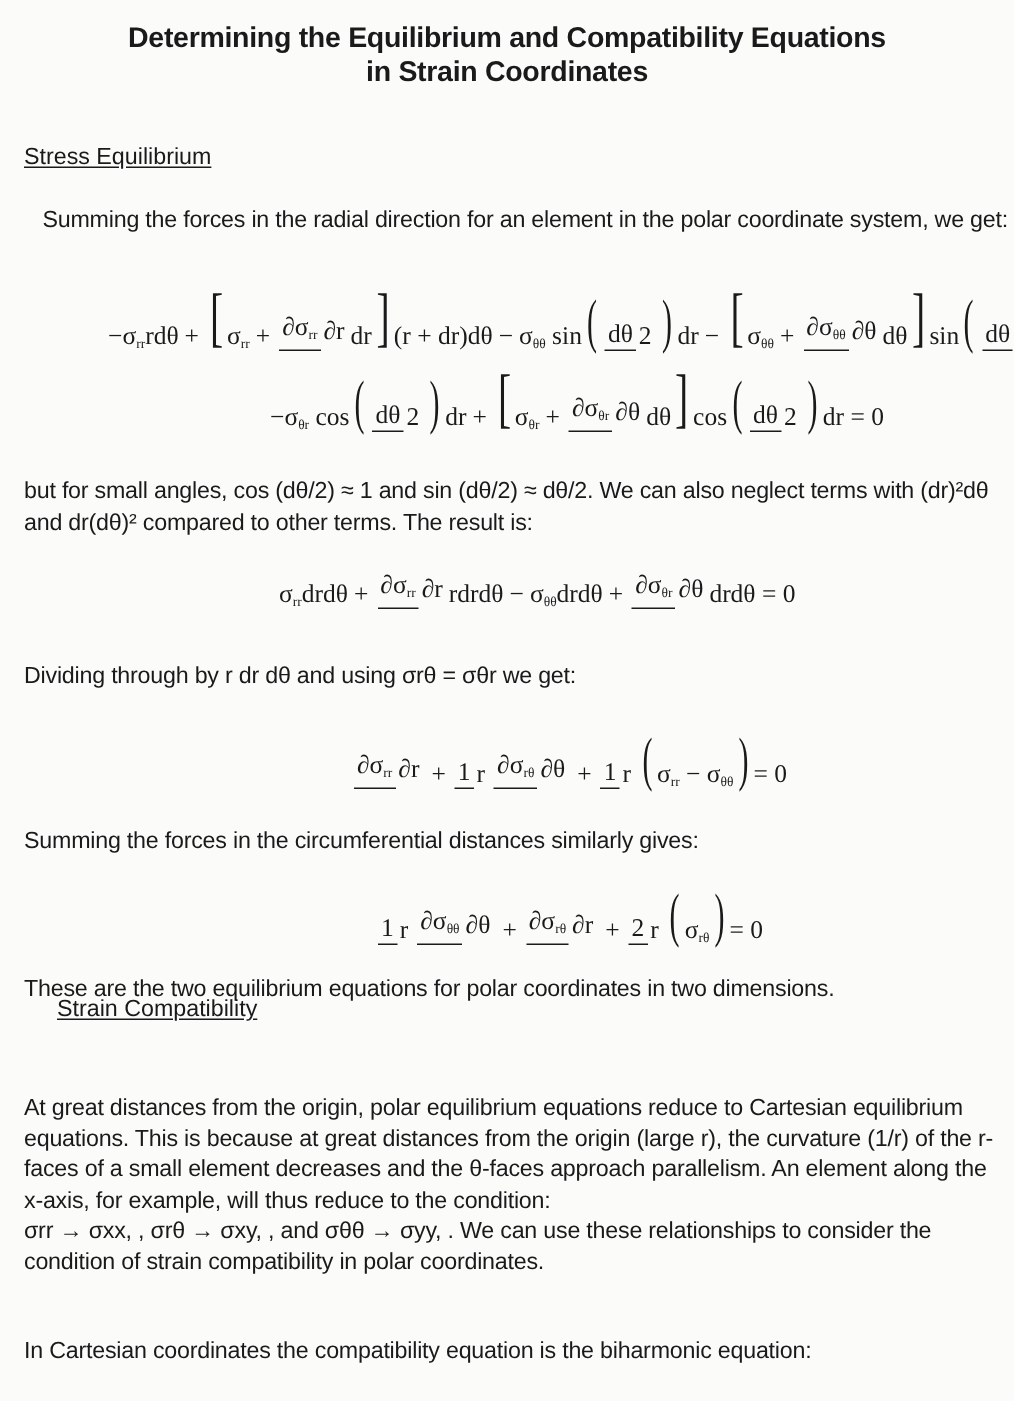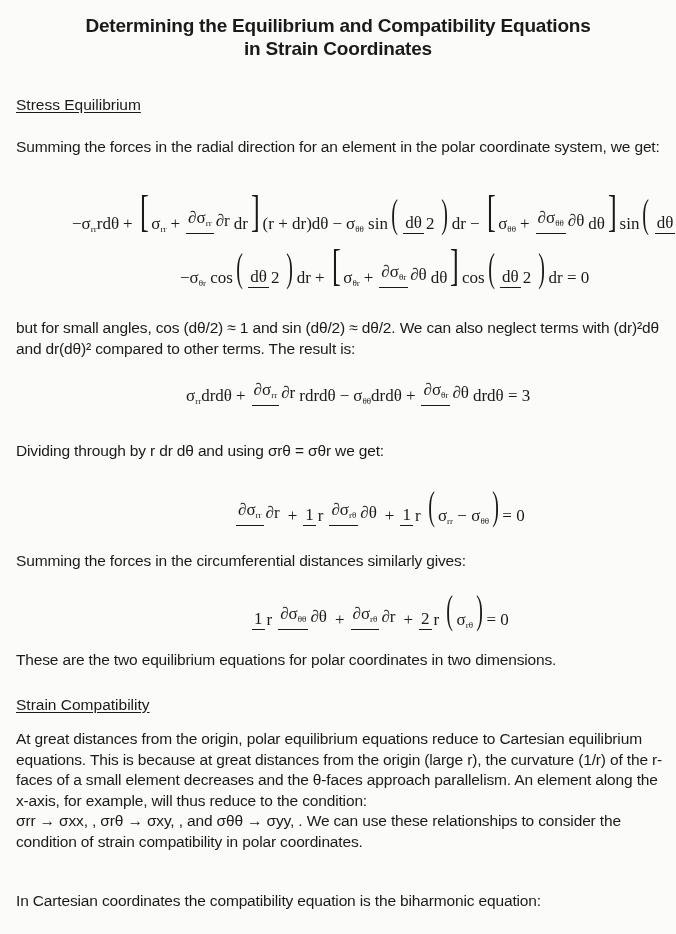--- a/index.html
+++ b/index.html
@@ -22,21 +22,21 @@
 </head>
 <body>
 
 <div class="page">
 
   <div class="title t1">Determining the Equilibrium and Compatibility Equations</div>
   <div class="title t2">in Strain Coordinates</div>
 
   <div class="heading" style="top:96px;">Stress Equilibrium</div>
 
-  <div class="para" style="top:137px;">Summing the forces in the radial direction for an element in the polar coordinate system, we get:</div>
+  <div class="para" style="top:137px;text-align:right;">Summing the forces in the radial direction for an element in the polar coordinate system, we get:</div>
 
   <div class="eq" style="left:72px; top:190px;">
     <span>−σ<sub>rr</sub>rdθ</span>
       <span class="op">+</span>
     <span class="br">[</span>
       <span>σ<sub>rr</sub></span>
       <span class="op">+</span>
     <span class="frac">
         <span class="num">∂σ<sub>rr</sub></span>
         <span class="den">∂r</span>
@@ -112,21 +112,21 @@
         <span class="den">∂r</span>
       </span>
       <span>rdrdθ</span>
     <span class="op">−</span>
       <span>σ<sub>θθ</sub>drdθ</span>
       <span class="op">+</span>
     <span class="frac">
         <span class="num">∂σ<sub>θr</sub></span>
         <span class="den">∂θ</span>
       </span>
-      <span>drdθ = 3</span>
+      <span>drdθ = 0</span>
   </div>
 
   <div class="para" style="top:441px;">Dividing through by r dr dθ and using σrθ = σθr we get:</div>
 
   <div class="eq" style="left:234px; top:486px;">
     <span class="frac">
         <span class="num">∂σ<sub>rr</sub></span>
         <span class="den">∂r</span>
       </span>
       <span class="op">+</span>
@@ -171,20 +171,20 @@
         <span class="den">r</span>
       </span>
     <span class="pr">(</span>
       <span>σ<sub>rθ</sub></span>
       <span class="pr">)</span>
       <span>= 0</span>
   </div>
 
   <div class="para" style="top:650px;">These are the two equilibrium equations for polar coordinates in two dimensions.</div>
 
-  <div class="heading" style="top:696px;">Strain Compatibility</div>
+  <div class="heading" style="top:664px;margin-left:22px;">Strain Compatibility</div>
 
   <div class="para" style="top:729px;">At great distances from the origin, polar equilibrium equations reduce to Cartesian equilibrium equations. This is because at great distances from the origin (large r), the curvature (1/r) of the r-faces of a small element decreases and the θ-faces approach parallelism. An element along the x-axis, for example, will thus reduce to the condition:</div>
   <div class="para" style="top:811px;">σrr → σxx, , σrθ → σxy, , and σθθ → σyy, . We can use these relationships to consider the condition of strain compatibility in polar coordinates.</div>
 
   <div class="para" style="top:891px;">In Cartesian coordinates the compatibility equation is the biharmonic equation:</div>
 
 </div>
 
 </body></html>

